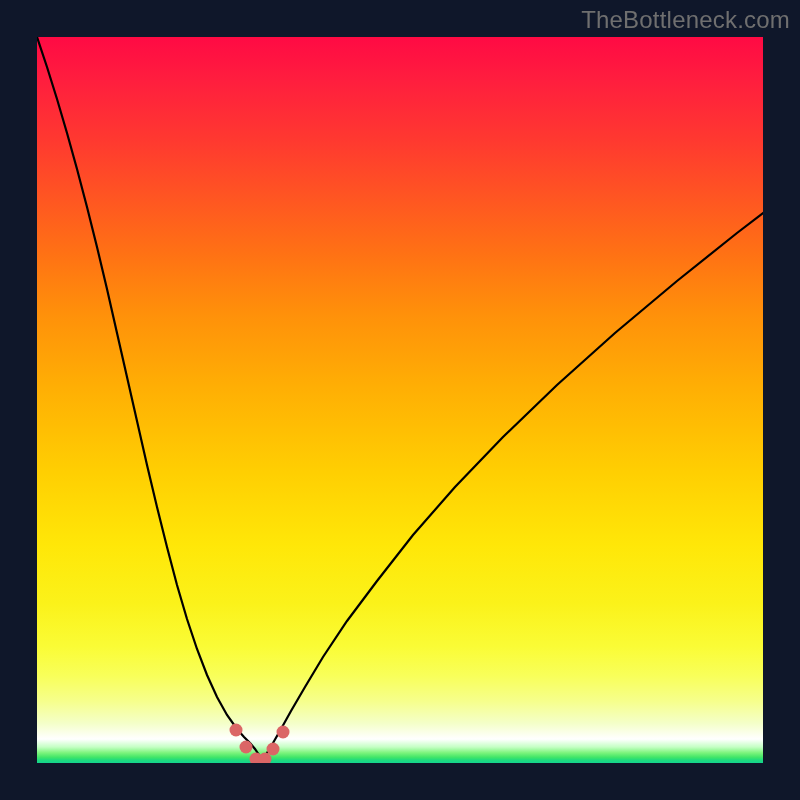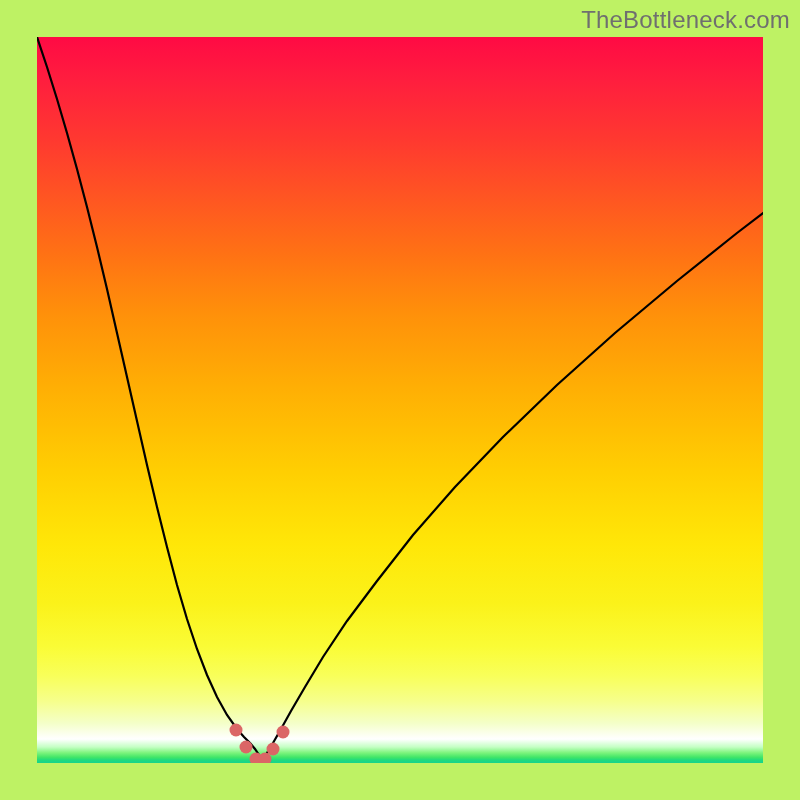--- a/index.html
+++ b/index.html
@@ -10,21 +10,21 @@
     background: #000;
     overflow: hidden;
     font-family: Arial, Helvetica, sans-serif;
   }
   .frame {
     position: absolute;
     left: 0;
     top: 0;
     width: 800px;
     height: 800px;
-    background: #bef264;
+    background: #0f172a;
     text-align: right;
   }
   .plot-area {
     position: absolute;
     left: 37px;
     top: 37px;
     width: 726px;
     height: 726px;
     overflow: hidden;
   }

